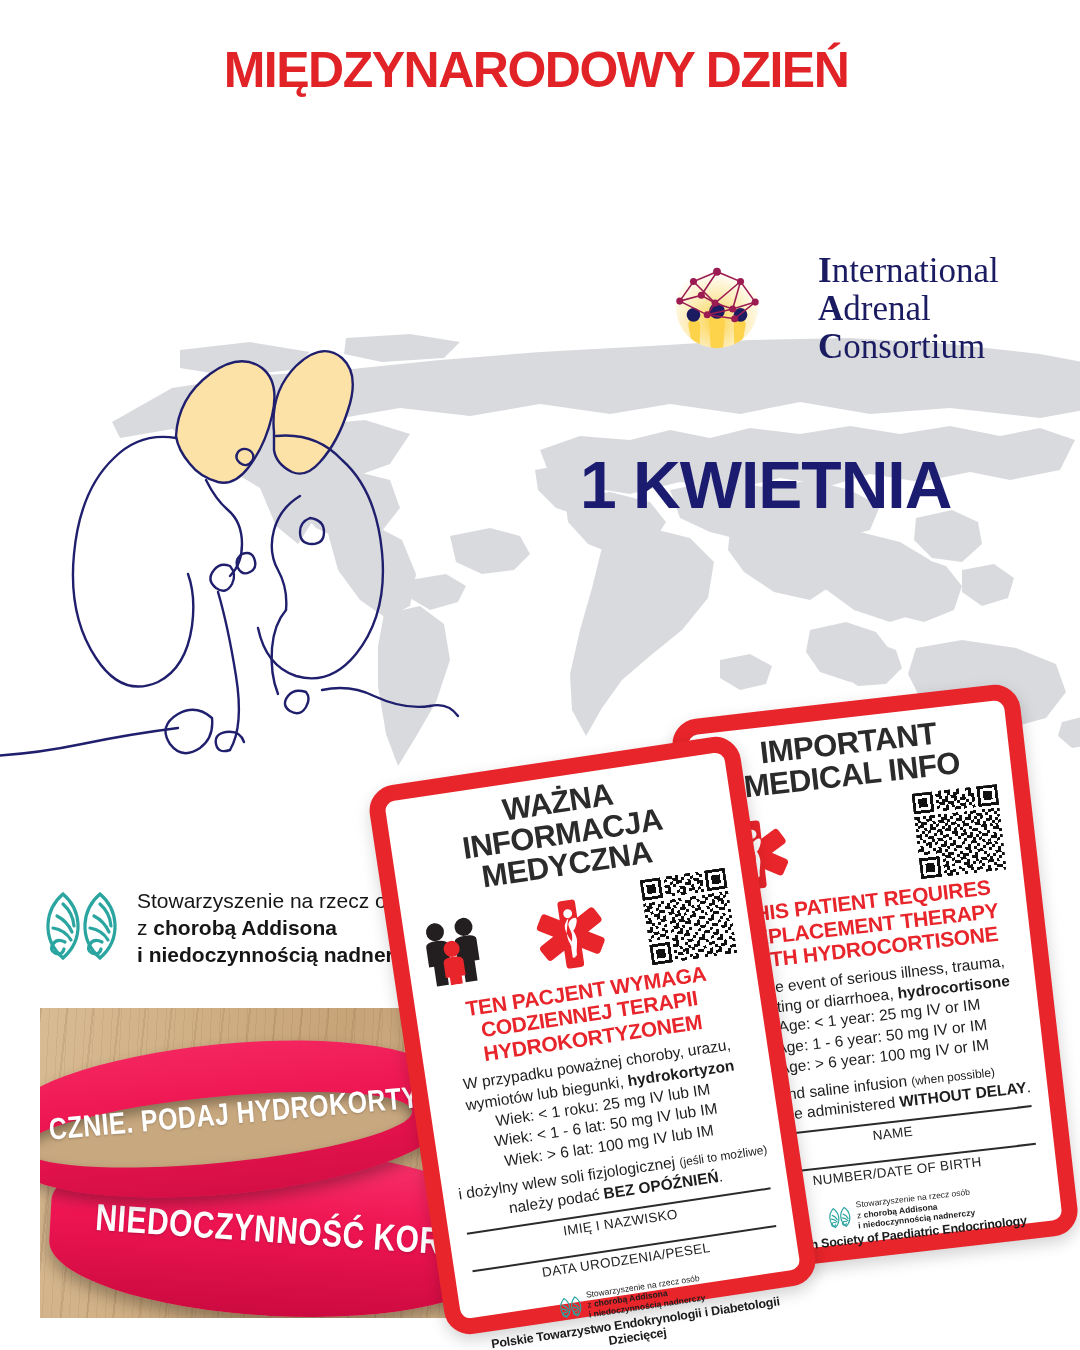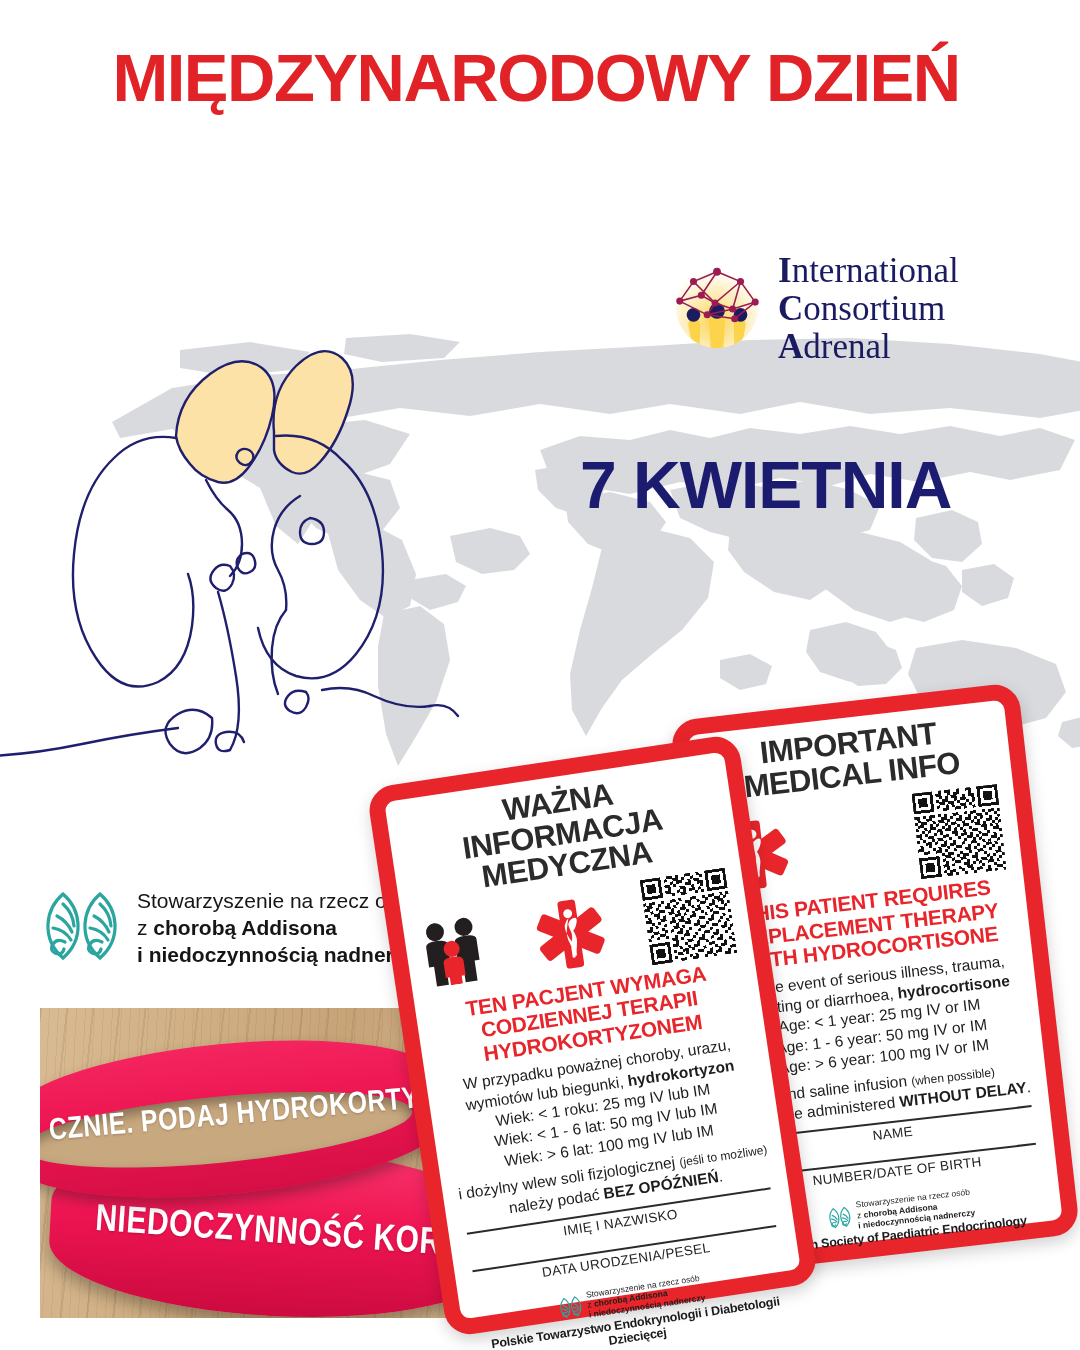--- a/index.html
+++ b/index.html
@@ -1,36 +1,36 @@
 <!DOCTYPE html>
 <html><head>
 <meta charset="utf-8">
 <style>
   html,body{margin:0;padding:0;background:#fff;}
   body{width:1080px;height:1350px;position:relative;overflow:hidden;
        font-family:"Liberation Sans","DejaVu Sans",sans-serif;}
 
   
   #headline{position:absolute;left:0;top:46px;width:1072px;text-align:center;
-            color:#e12328;font-weight:bold;font-size:67px;line-height:0.96;
+            color:#e12328;font-weight:bold;font-size:50px;line-height:0.96;
             letter-spacing:-1.5px;}
   #headline .l2{display:block;}
 
   
   #worldmap{position:absolute;left:110px;top:330px;width:1010px;height:440px;
             opacity:.95;}
 
   
   #iac{position:absolute;left:668px;top:252px;width:350px;height:110px;}
   #iac-mark{position:absolute;left:0;top:6px;width:98px;height:98px;}
   #iac-words{position:absolute;left:110px;top:0;color:#1b1b62;
              font-family:"Liberation Serif","DejaVu Serif",serif;
              font-size:35px;line-height:1.08;}
   #iac-words .cap{font-weight:bold;}
-  #iac-words div{white-space:nowrap;}
+  #iac-words div{white-space:nowrap;margin-left:40px;}
 
   
   #date{position:absolute;left:580px;top:447px;color:#1b1b70;
         font-weight:bold;font-size:66px;letter-spacing:-1px;}
 
   
   #adrenal{position:absolute;left:-10px;top:340px;width:470px;height:420px;}
 
   
   #assoc{position:absolute;left:45px;top:888px;width:400px;height:78px;}
@@ -187,26 +187,26 @@
       <circle cx="89" cy="45" r="3.6"></circle>
         <circle cx="34" cy="38" r="3.6"></circle>
       <circle cx="48" cy="46" r="3.6"></circle>
         <circle cx="66" cy="52" r="3.6"></circle>
       <circle cx="40" cy="58" r="3.6"></circle>
         <circle cx="68" cy="62" r="3.6"></circle>
     </g>
   </svg>
   <div id="iac-words">
     <div><span class="cap">I</span><span>nternational</span></div>
+    <div><span class="cap">A</span><span>drenal</span></div>
     <div><span class="cap">C</span><span>onsortium</span></div>
-    <div><span class="cap">A</span><span>drenal</span></div>
   </div>
 </div>
 
-<div id="date">7 KWIETNIA</div>
+<div id="date">1 KWIETNIA</div>
 
 <svg id="adrenal" viewBox="0 0 470 420">
   <g fill="#fde2a8" stroke="#1f1f6e" stroke-width="2.4" stroke-linejoin="round">
     <path d="M186,96 q2,-38 34,-62 q30,-22 52,-6 q18,14 10,48 q-7,30 -24,52 q-14,18 -30,14 q-18,-5 -28,-18
              q-12,-14 -14,-28 Z"></path>
     <path d="M284,92 q-4,-40 22,-66 q26,-25 46,-8 q18,16 6,52 q-10,32 -28,52 q-14,16 -28,10
              q-16,-8 -18,-22 Z"></path>
   </g>
   <g fill="none" stroke="#1f1f6e" stroke-width="2.4" stroke-linecap="round">
     <path d="M186,98 q-36,-6 -62,20 q-34,32 -40,96 q-6,62 22,104 q26,40 62,24 q28,-14 34,-56

